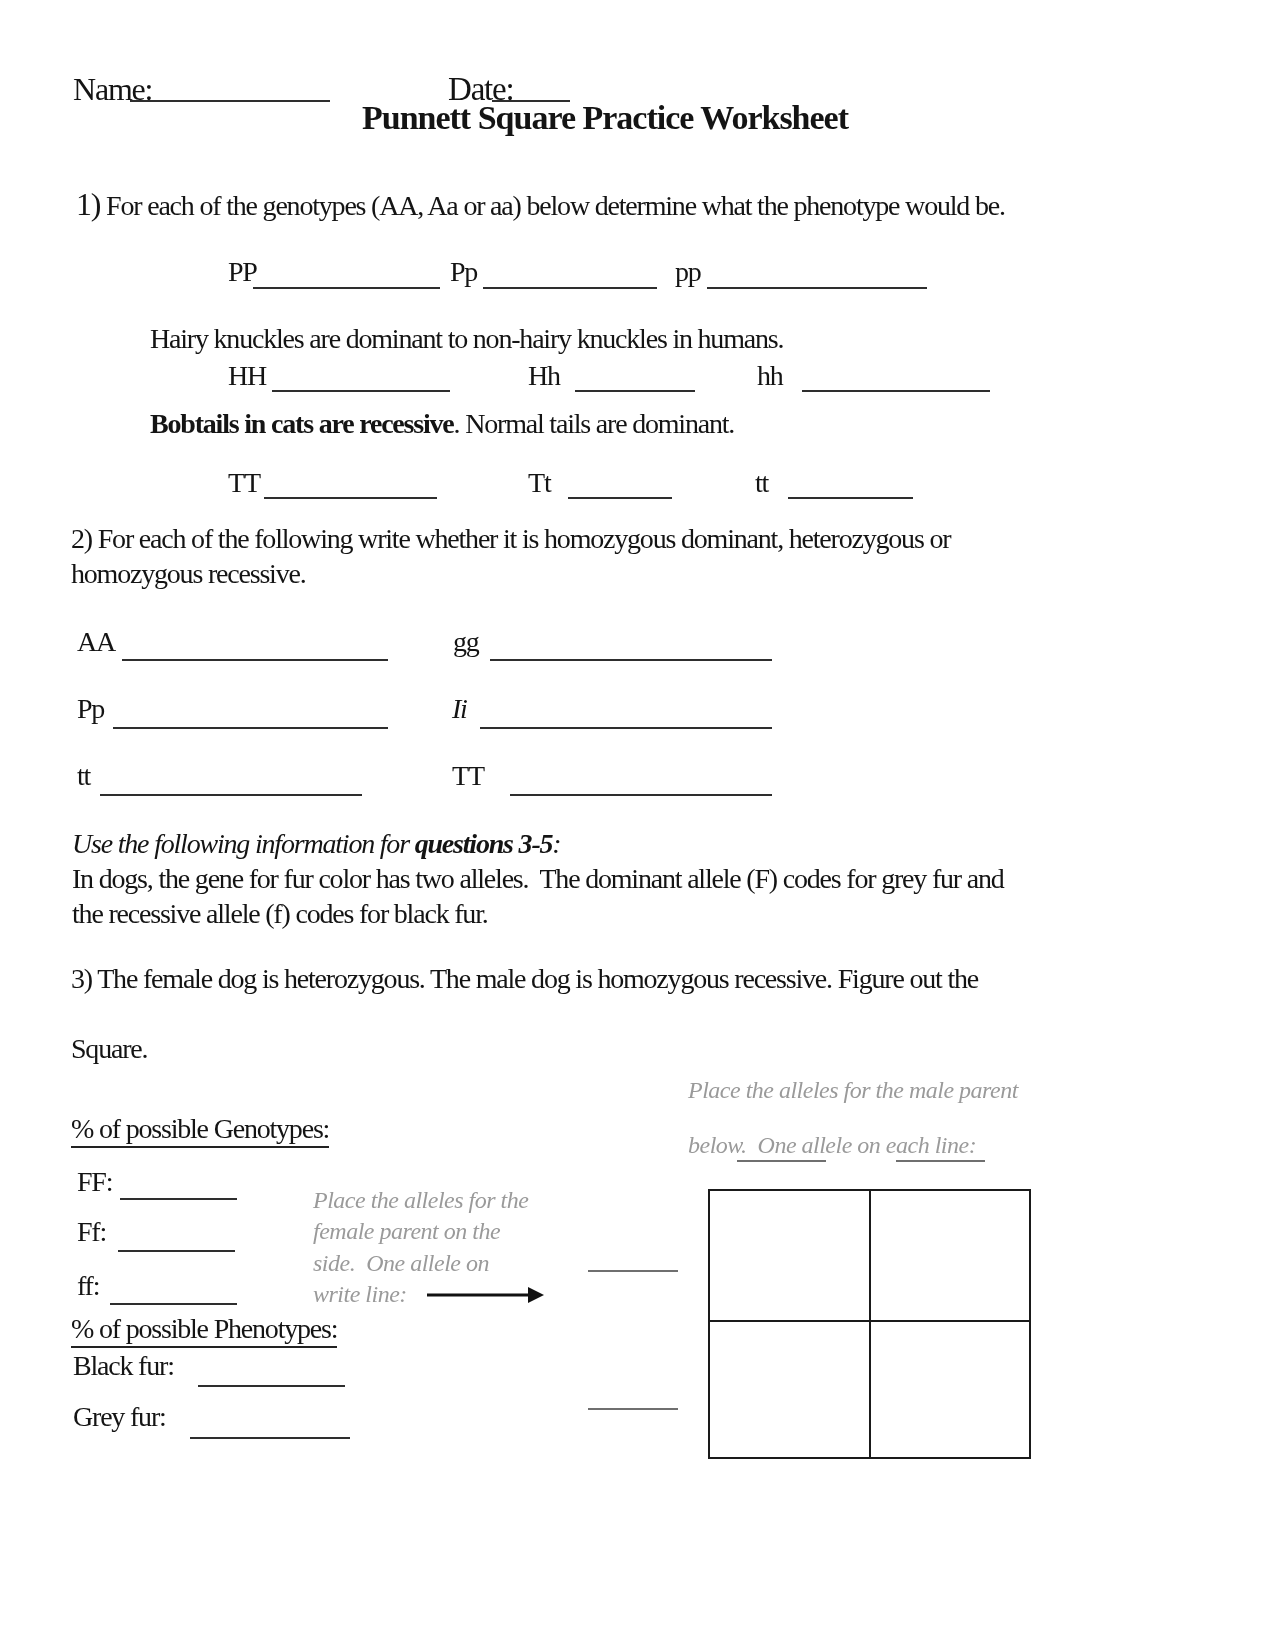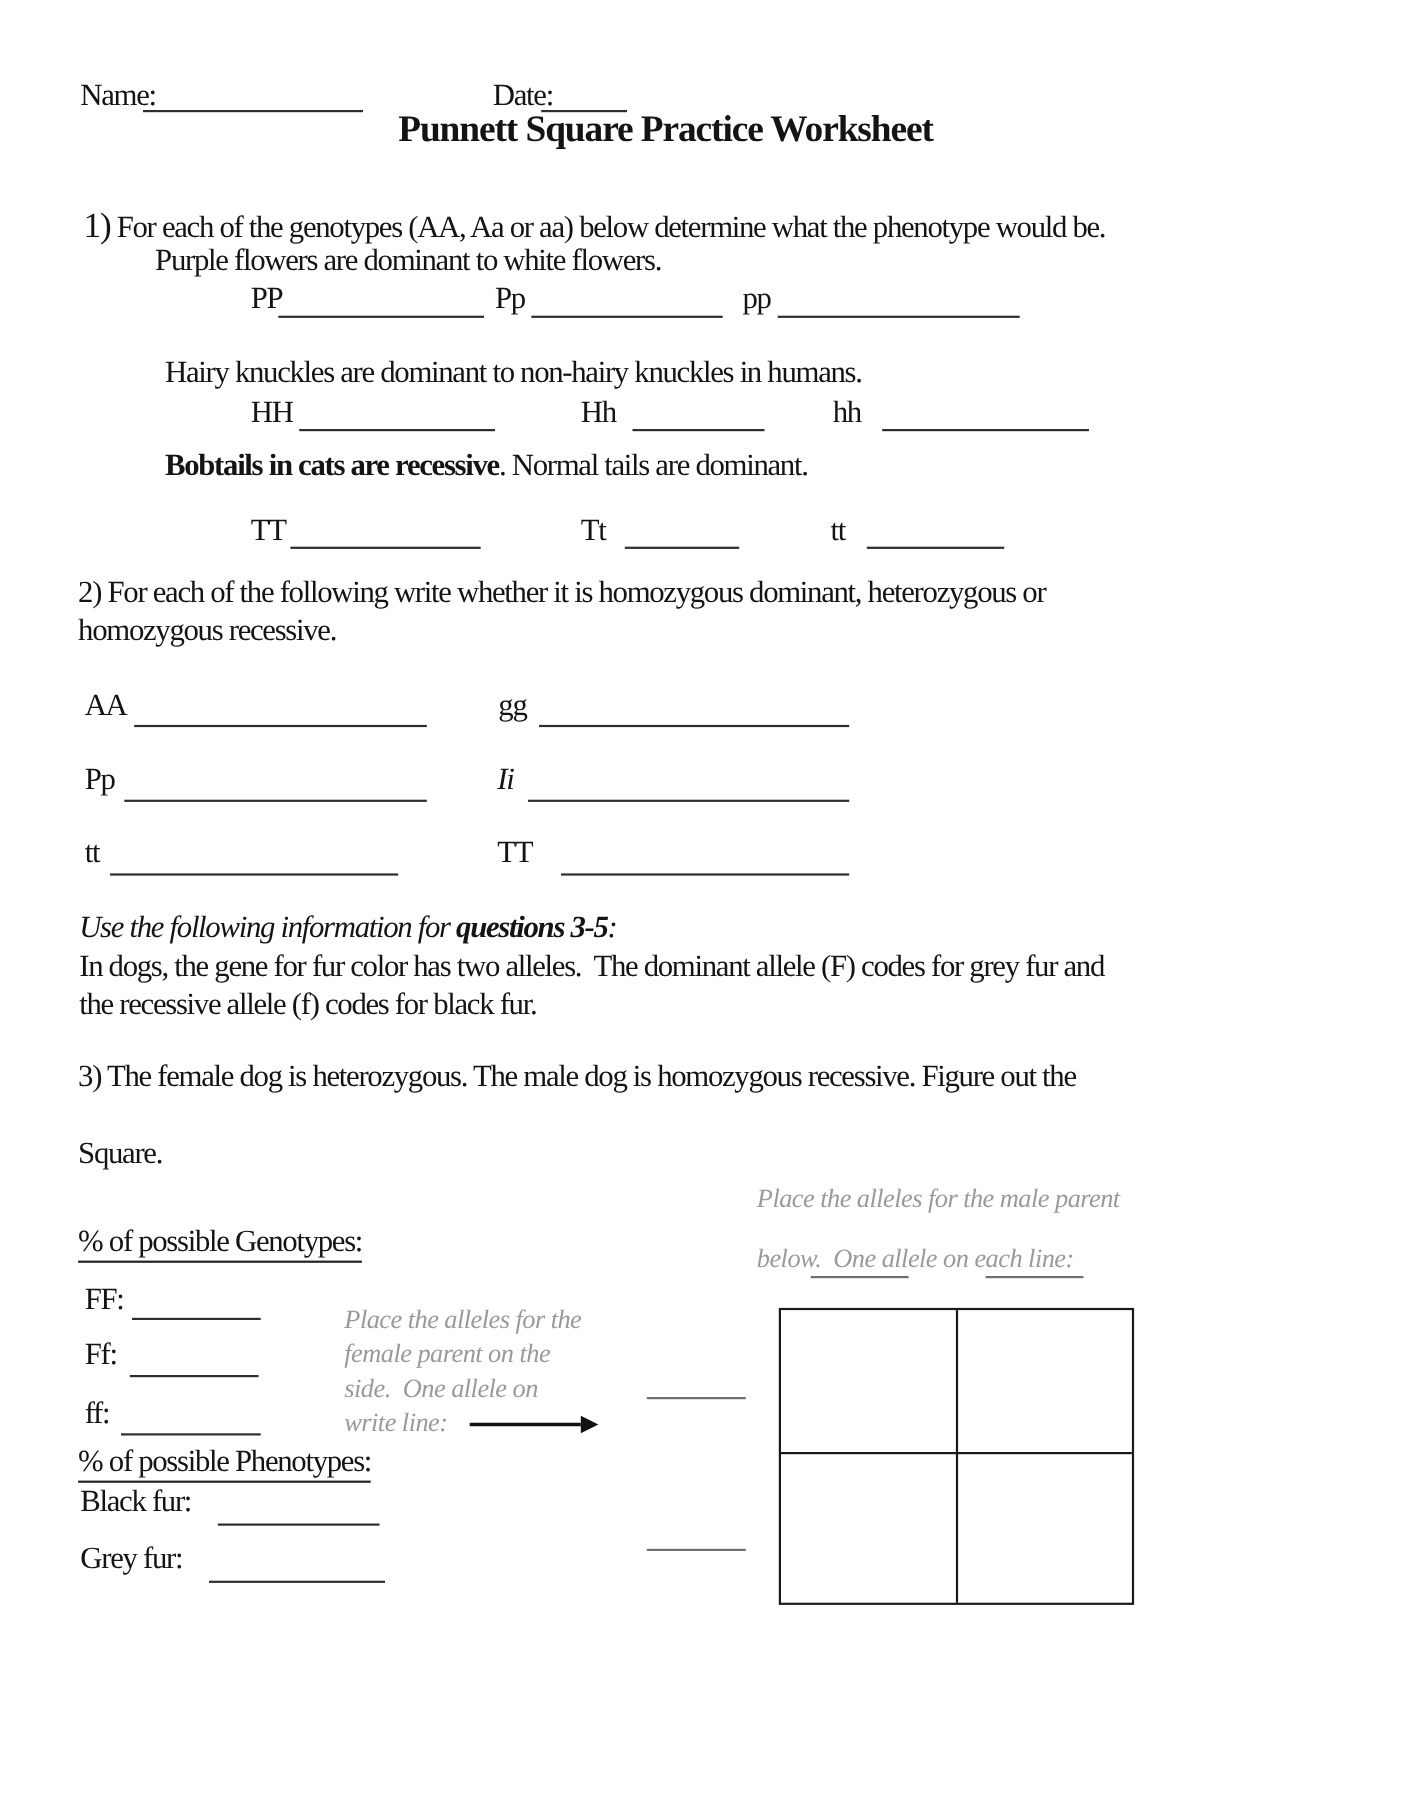--- a/index.html
+++ b/index.html
@@ -23,29 +23,28 @@
   .grid .v{position:absolute;left:159px;top:0;width:2px;height:100%;background:#1a1a1a;}
   .grid .h{position:absolute;left:0;top:129px;width:100%;height:2px;background:#1a1a1a;}
   .cell{position:absolute;width:159px;height:129px;}
   .arrow{position:absolute;}
 </style>
 </head>
 <body>
 
 <div class="page">
 
-  <div class="t" style="left:73px;top:71px;font-size:28px;">Name:</div>
+  <div class="t" style="left:73px;top:71px;font-size:32px;">Name:</div>
   <div class="blank" style="left:130px;top:100px;width:200px;"></div>
-  <div class="t" style="left:448px;top:71px;font-size:28px;">Date:</div>
+  <div class="t" style="left:448px;top:71px;font-size:33px;">Date:</div>
   <div class="blank" style="left:492px;top:100px;width:78px;"></div>
   <div class="t title" style="top:98px;">Punnett Square Practice Worksheet</div>
 
   <div class="t" style="left:76px;top:186px;"><span class="big">1)</span><span> For each of the genotypes (AA, Aa or aa) below determine what the phenotype would be.</span></div>
 
-  <div class="t" style="left:141px;top:221px;">Purple flowers are dominant to white flowers.</div>
   <div class="t" style="left:228px;top:256px;">PP</div>
   <div class="blank" style="left:253px;top:287px;width:187px;"></div>
   <div class="t" style="left:450px;top:256px;">Pp</div>
   <div class="blank" style="left:483px;top:287px;width:174px;"></div>
   <div class="t" style="left:675px;top:256px;">pp</div>
   <div class="blank" style="left:707px;top:287px;width:220px;"></div>
 
   <div class="t" style="left:150px;top:323px;">Hairy knuckles are dominant to non-hairy knuckles in humans.</div>
   <div class="t" style="left:228px;top:360px;">HH</div>
   <div class="blank" style="left:272px;top:390px;width:178px;"></div>

